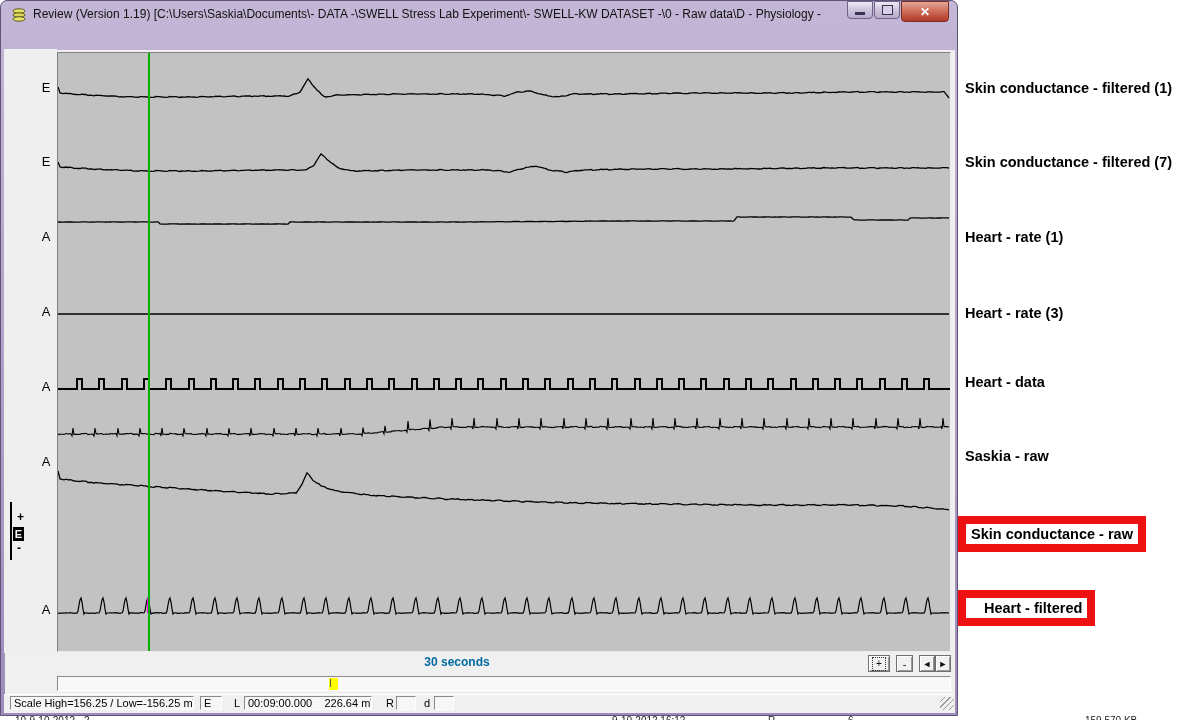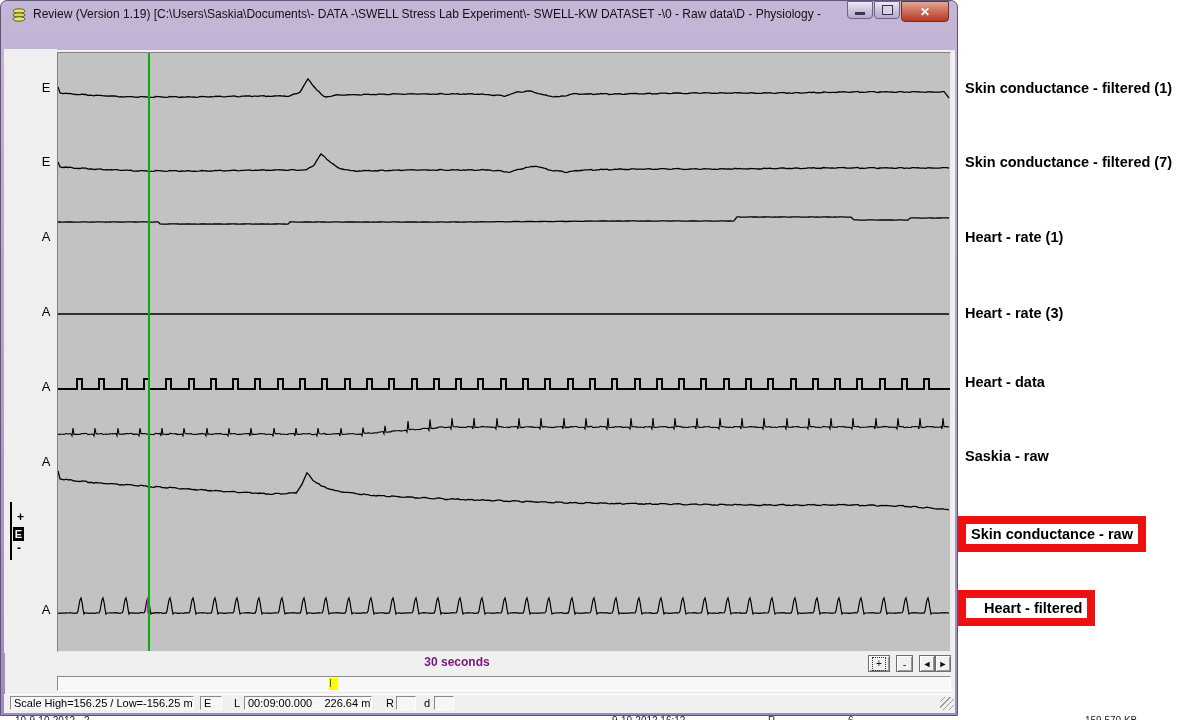--- a/index.html
+++ b/index.html
@@ -40,21 +40,21 @@
     text-align:center;line-height:14px;}
 
   
   .signal{position:absolute;left:57px;top:52px;width:894px;height:600px;box-sizing:border-box;
     background:#c2c2c2;border:1px solid;border-color:#808080 #ececec #ececec #808080;overflow:hidden;}
   .signal svg{position:absolute;left:0;top:0;}
   .cursor-line{position:absolute;top:0;width:2px;height:598px;}
 
   
   .timebase-label{position:absolute;left:57px;top:655px;width:800px;text-align:center;
-    font-size:12px;font-weight:bold;color:#701a75;}
+    font-size:12px;font-weight:bold;color:#0369a1;}
   .navbtn{position:absolute;top:655px;height:17px;box-sizing:border-box;background:#f1f1f1;
     border:1px solid #707070;box-shadow:inset 1px 1px 0 #fff,inset -1px -1px 0 #9a9a9a;
     display:flex;align-items:center;justify-content:center;font-size:9px;color:#111;}
   .dotted-ic{width:12px;height:12px;border:1px dotted #333;display:flex;align-items:center;
     justify-content:center;font-size:10px;line-height:10px;color:#111;}
 
   
   .timeline{position:absolute;left:57px;top:676px;width:894px;height:15px;box-sizing:border-box;
     background:#f8f8f8;border:1px solid;border-color:#8a8a8a #fff #fff #8a8a8a;}
   .time-marker{position:absolute;top:1px;width:9px;height:12px;}

